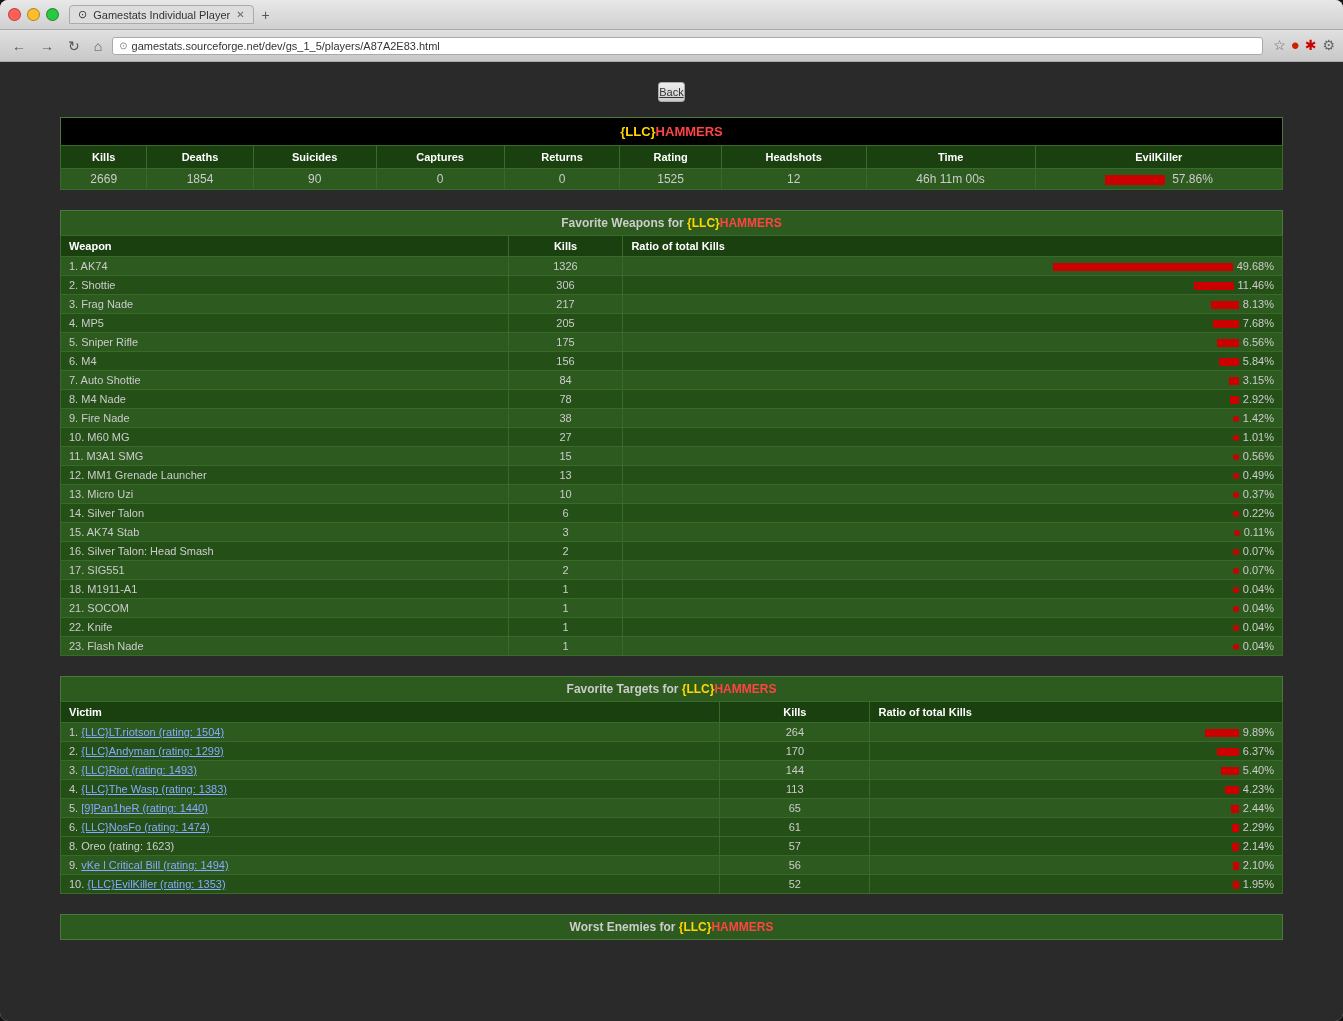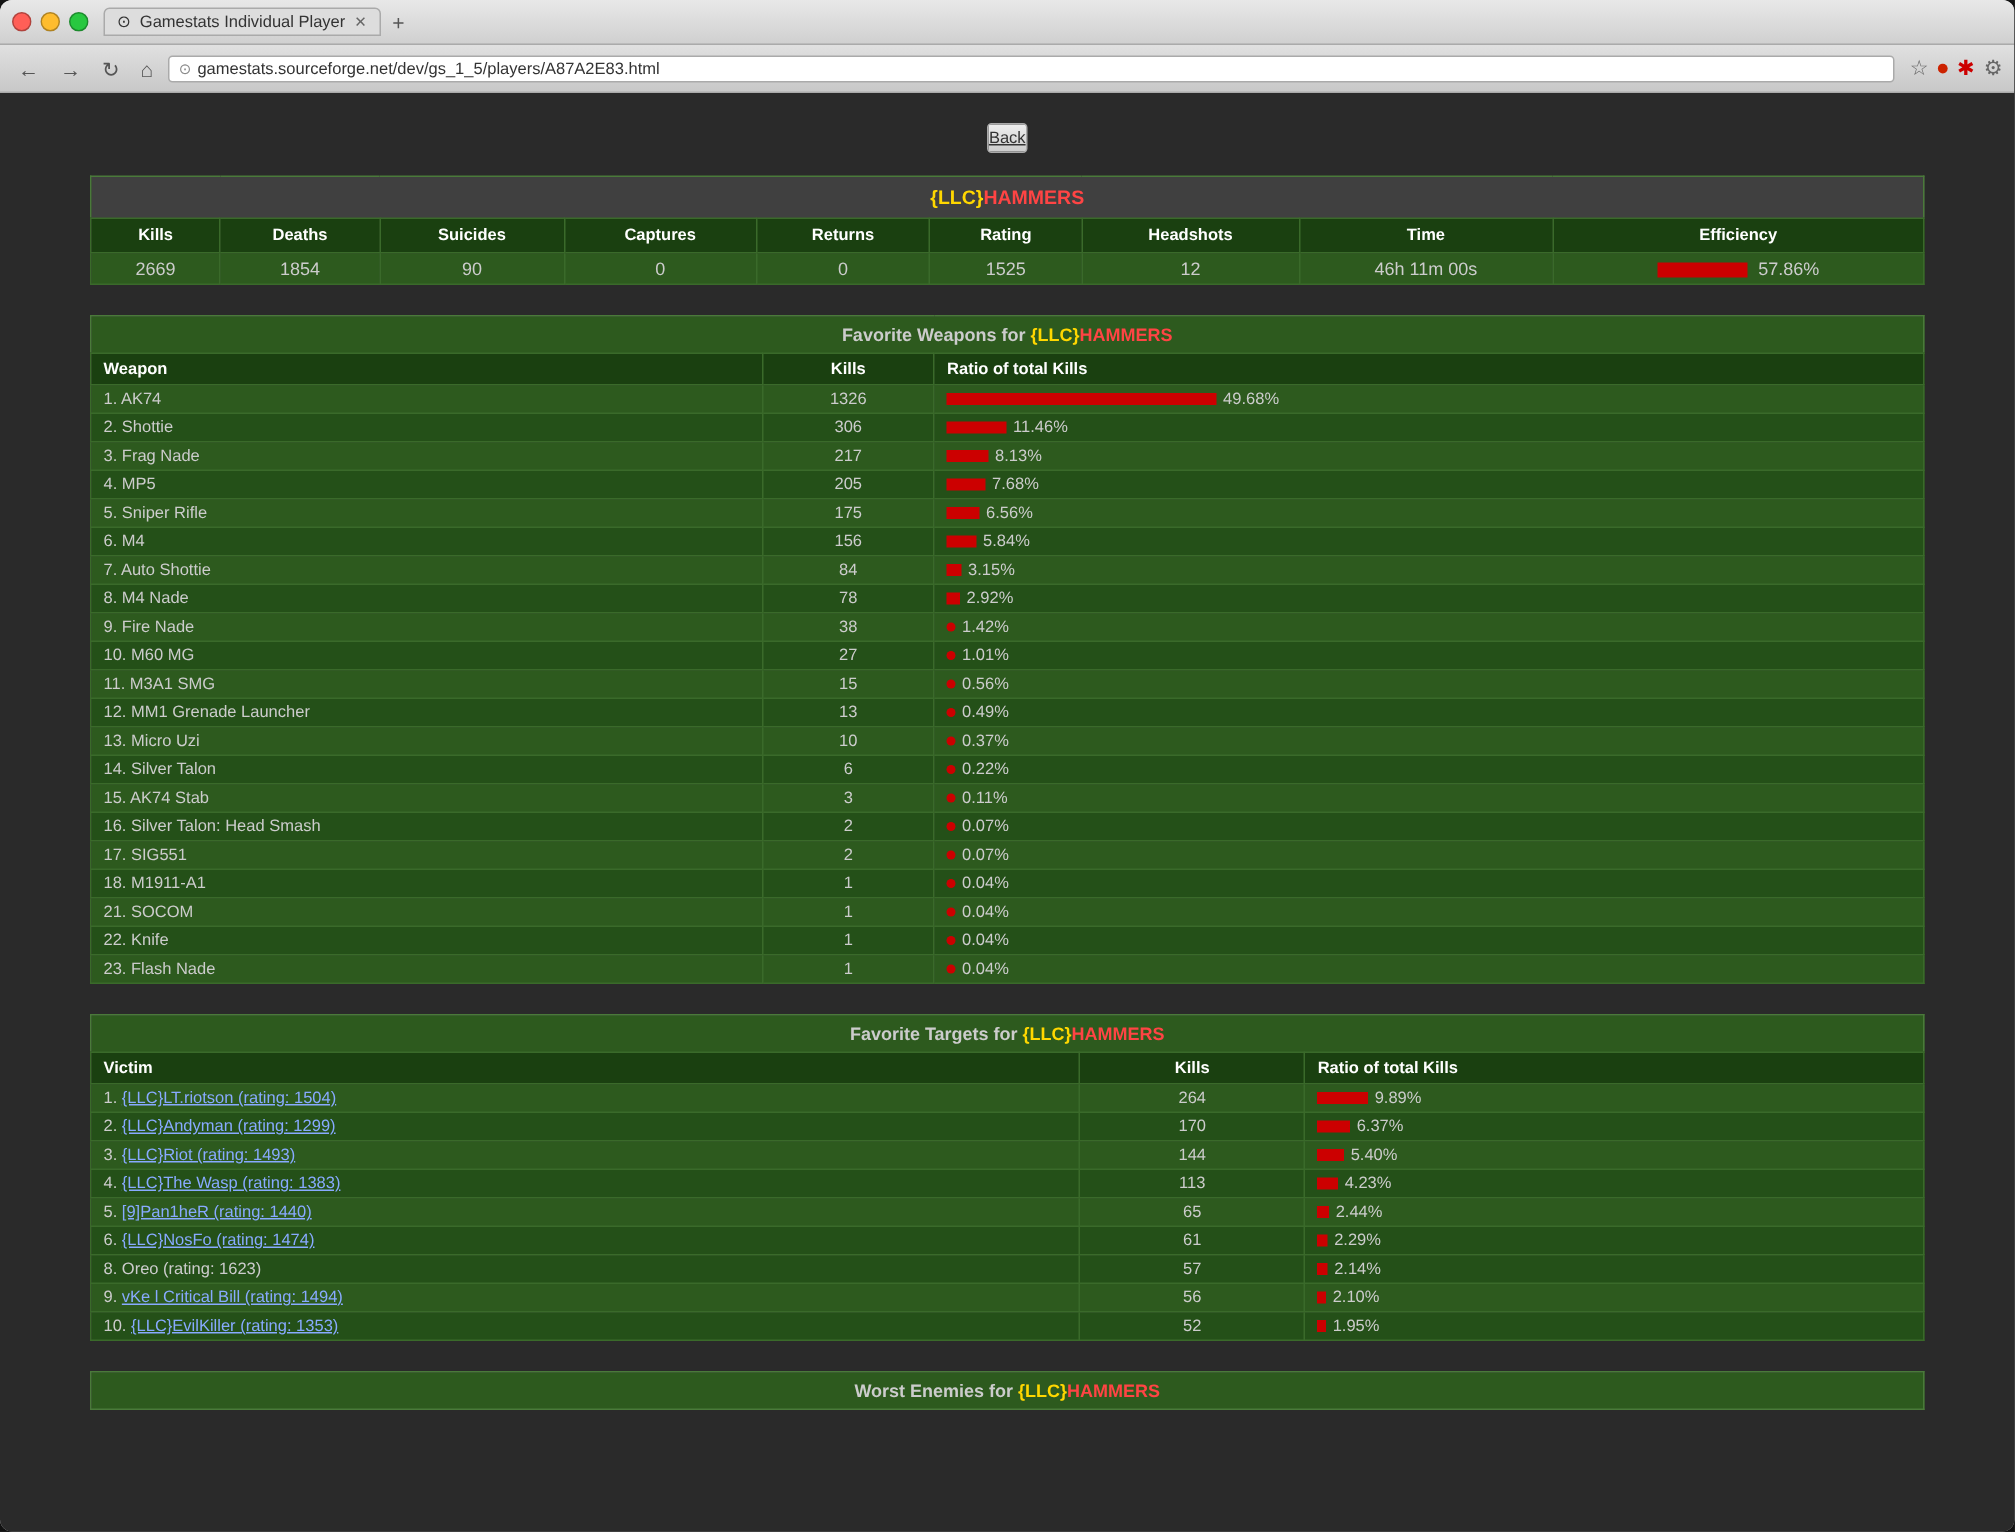--- a/index.html
+++ b/index.html
@@ -117,21 +117,21 @@
 
     
     .stats-table {
       width: 100%;
       border-collapse: collapse;
       margin-bottom: 20px;
       border: 1px solid #4a7a3a;
     }
 
     .table-header-row {
-      background: #404040;
+      background: #000000;
       border-radius: 13px;
     }
     .table-header-row td {
       text-align: center;
       padding: 6px 4px;
       color: #ffd700;
       font-size: 13px;
       font-weight: bold;
     }
 
@@ -208,21 +208,21 @@
     .weapon-row { background: #2d5a1e; }
     .weapon-row-alt { background: #245018; }
     .weapon-row-alt td {
       padding: 3px 8px;
       color: #ccc;
       border: 1px solid #3a6a2a;
       font-size: 11px;
     }
 
     .kills-col { text-align: center; }
-    .ratio-col { text-align: left; }
+    .ratio-col { text-align: right; }
 
     .ratio-bar {
       display: inline-block;
       background: #cc0000;
       height: 8px;
       vertical-align: middle;
       margin-right: 4px;
     }
     .ratio-dot {
       display: inline-block;
@@ -290,21 +290,21 @@
       </tr>
       <tr class="col-headers">
         <th>Kills</th>
         <th>Deaths</th>
         <th>Suicides</th>
         <th>Captures</th>
         <th>Returns</th>
         <th>Rating</th>
         <th>Headshots</th>
         <th>Time</th>
-        <th>Efficiency</th>
+        <th>EvilKiller</th>
       </tr>
       <tr class="data-row">
         <td>2669</td>
         <td>1854</td>
         <td>90</td>
         <td>0</td>
         <td>0</td>
         <td>1525</td>
         <td>12</td>
         <td>46h 11m 00s</td>

